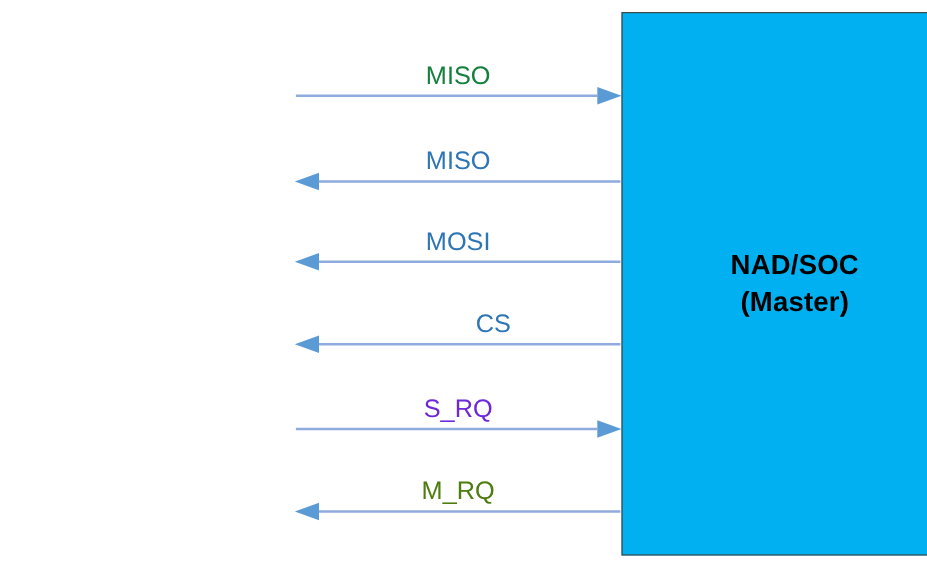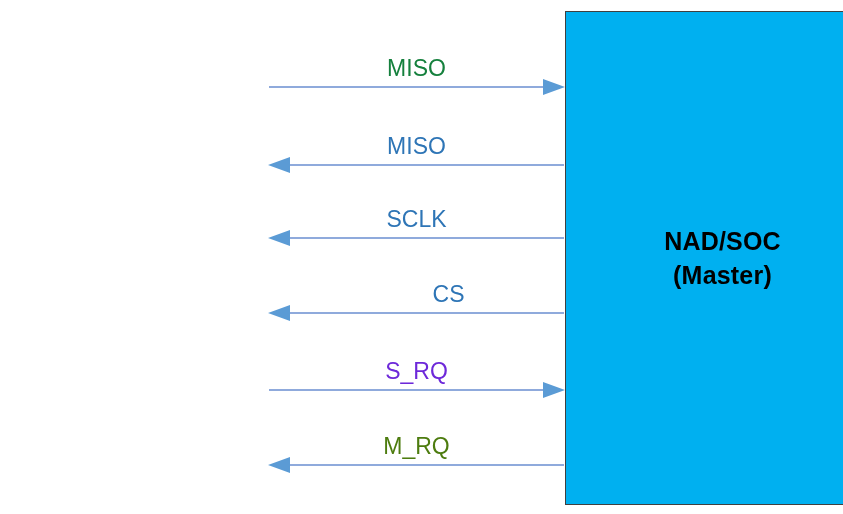--- a/index.html
+++ b/index.html
@@ -108,21 +108,21 @@
           <line x1="22" y1="10" x2="296" y2="10" stroke="#8FAADC" stroke-width="2.2"></line>
           <polygon points="0,10 22,2 22,18" fill="#5B9BD5"></polygon>
         </svg>
         <div class="signal-label" style="color: rgb(46, 117, 182);">MISO</div>
       </div>
       <div class="signal" style="top: 238px;">
         <svg class="signal-svg" viewBox="0 0 297 20" width="297" height="20">
           <line x1="22" y1="10" x2="296" y2="10" stroke="#8FAADC" stroke-width="2.2"></line>
           <polygon points="0,10 22,2 22,18" fill="#5B9BD5"></polygon>
         </svg>
-        <div class="signal-label" style="color: rgb(46, 117, 182);">SCLK</div>
+        <div class="signal-label" style="color: rgb(46, 117, 182);">MOSI</div>
       </div>
       <div class="signal" style="top: 313px;">
         <svg class="signal-svg" viewBox="0 0 297 20" width="297" height="20">
           <line x1="22" y1="10" x2="296" y2="10" stroke="#8FAADC" stroke-width="2.2"></line>
           <polygon points="0,10 22,2 22,18" fill="#5B9BD5"></polygon>
         </svg>
         <div class="signal-label" style="color: rgb(46, 117, 182); margin-left: 32px;">CS</div>
       </div>
       <div class="signal" style="top: 390px;">
         <svg class="signal-svg" viewBox="0 0 297 20" width="297" height="20">

